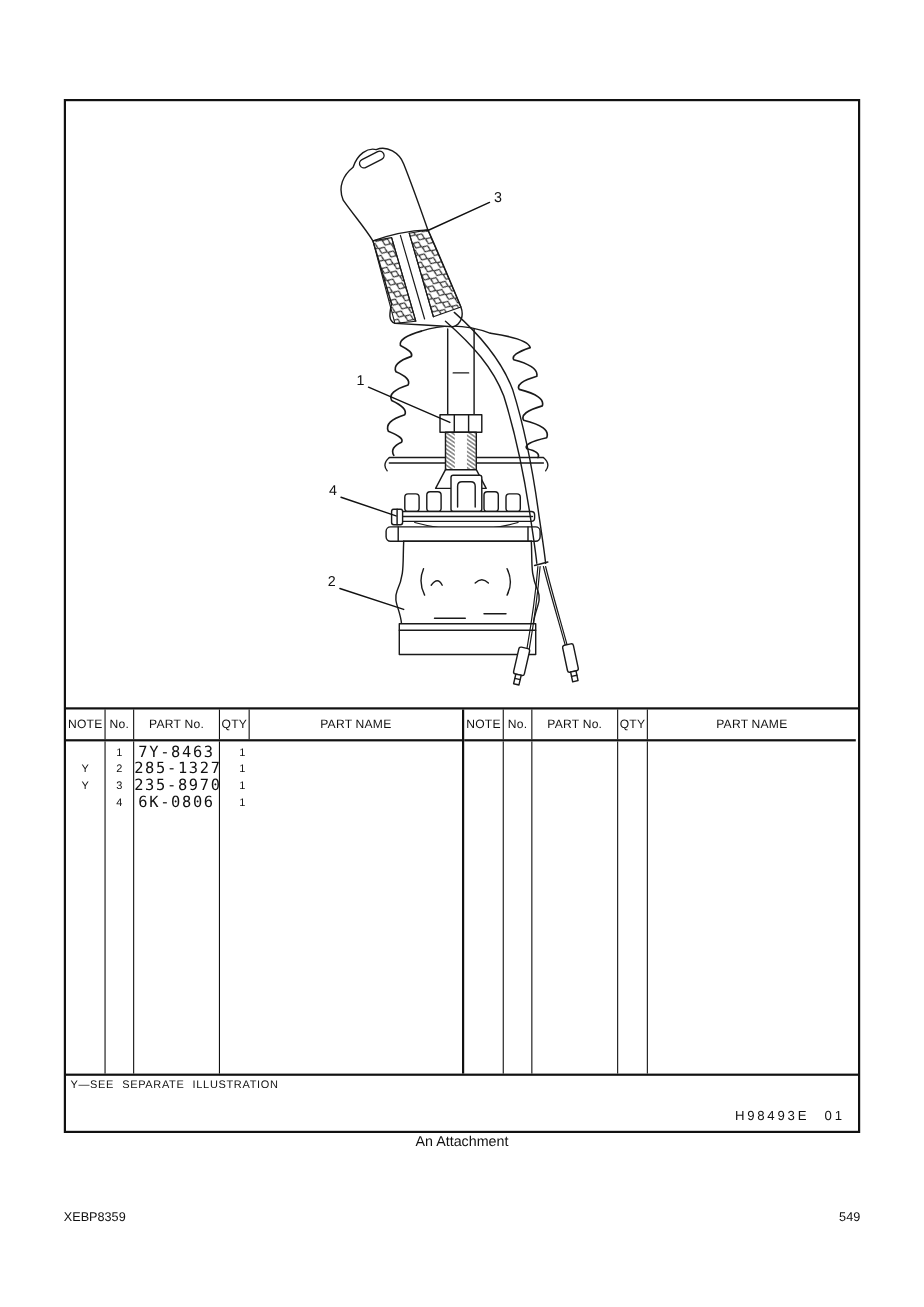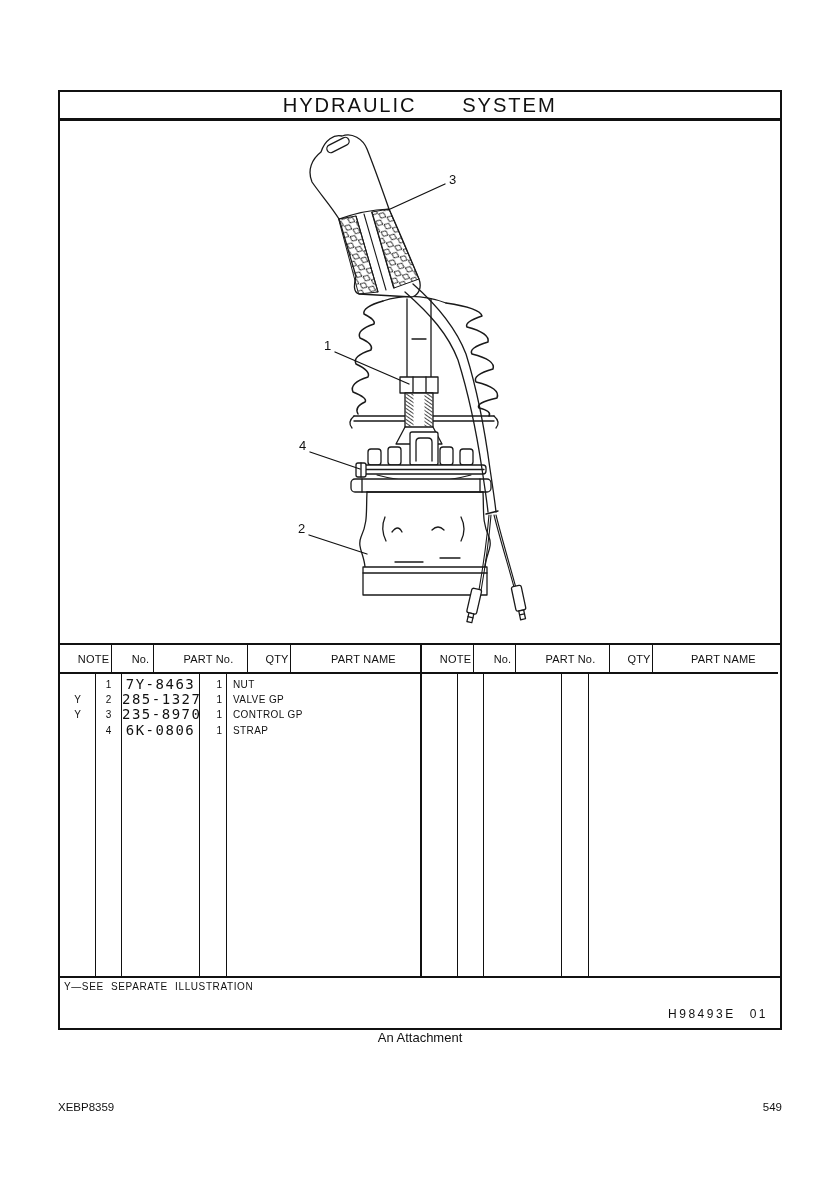--- a/index.html
+++ b/index.html
@@ -32,21 +32,21 @@
     display:flex;
   }
   .half { width:360px; height:100%; display:flex; flex-direction:column; }
   .half-right { border-left:2px solid #111; width:358px; }
   .thead { display:flex; height:29px; border-bottom:2px solid #111; }
   .tbody { display:flex; flex:1; }
   .hc, .bc { border-right:1.5px solid #111; }
   .hc:last-child, .bc:last-child { border-right:none; }
   .hc {
     display:flex; align-items:center; justify-content:center;
-    font-size:11px; letter-spacing:0.2px; white-space:nowrap; overflow:hidden;margin-left:16px;
+    font-size:11px; letter-spacing:0.2px; white-space:nowrap; overflow:hidden;
   }
   .c-note { width:36px; } .c-no { width:26px; } .c-pn { width:78px; }
   .c-qty { width:27px; } .c-name { flex:1; }
   .bc { display:flex; flex-direction:column; padding-top:3px; }
   .cell { height:15.2px; line-height:15.2px; font-size:10px; white-space:nowrap; overflow:hidden; }
   .bc.c-note .cell, .bc.c-no .cell { text-align:center; }
   .bc.c-pn .cell { text-align:center; font-family:"DejaVu Sans Mono", monospace; font-size:14px; letter-spacing:1.5px; }
   .bc.c-qty .cell { text-align:right; padding-right:4px; }
   .bc.c-name .cell { text-align:left; padding-left:6px; letter-spacing:0.4px; }
   
@@ -71,23 +71,20 @@
     display:flex; justify-content:space-between; font-size:11.5px;
   }
 </style>
 </head>
 <body>
 
 <div class="sheet">
 
   <div class="frame">
 
-    <div class="titlebar">
-      <div class="title-text">HYDRAULIC  SYSTEM</div>
-    </div>
 
     <div class="drawing">
       <svg width="720" height="519" viewBox="0 0 720 519" fill="none" stroke="#1a1a1a" stroke-width="1.3" stroke-linecap="round" stroke-linejoin="round">
         <defs>
           <pattern id="chev" patternUnits="userSpaceOnUse" width="9" height="8" patternTransform="rotate(22)">
             <path d="M0,1 L4,4 L0,7 M9,1 L5,4 L9,7" fill="none" stroke="#1a1a1a" stroke-width="1"></path>
           </pattern>
           <pattern id="thread" patternUnits="userSpaceOnUse" width="5" height="3" patternTransform="rotate(35)">
             <path d="M0,1.5 H5" stroke="#1a1a1a" stroke-width="0.8"></path>
           </pattern>
@@ -219,26 +216,20 @@
             <div class="cell">285-1327</div>
             <div class="cell">235-8970</div>
             <div class="cell">6K-0806</div>
           </div>
           <div class="bc c-qty">
             <div class="cell">1</div>
             <div class="cell">1</div>
             <div class="cell">1</div>
             <div class="cell">1</div>
           </div>
-          <div class="bc c-name">
-            <div class="cell">NUT</div>
-            <div class="cell">VALVE GP</div>
-            <div class="cell">CONTROL GP</div>
-            <div class="cell">STRAP</div>
-          </div>
         </div>
       </div>
 
       <div class="half half-right">
         <div class="thead">
           <div class="hc c-note">NOTE</div>
           <div class="hc c-no">No.</div>
           <div class="hc c-pn">PART No.</div>
           <div class="hc c-qty">QTY</div>
           <div class="hc c-name">PART NAME</div>

